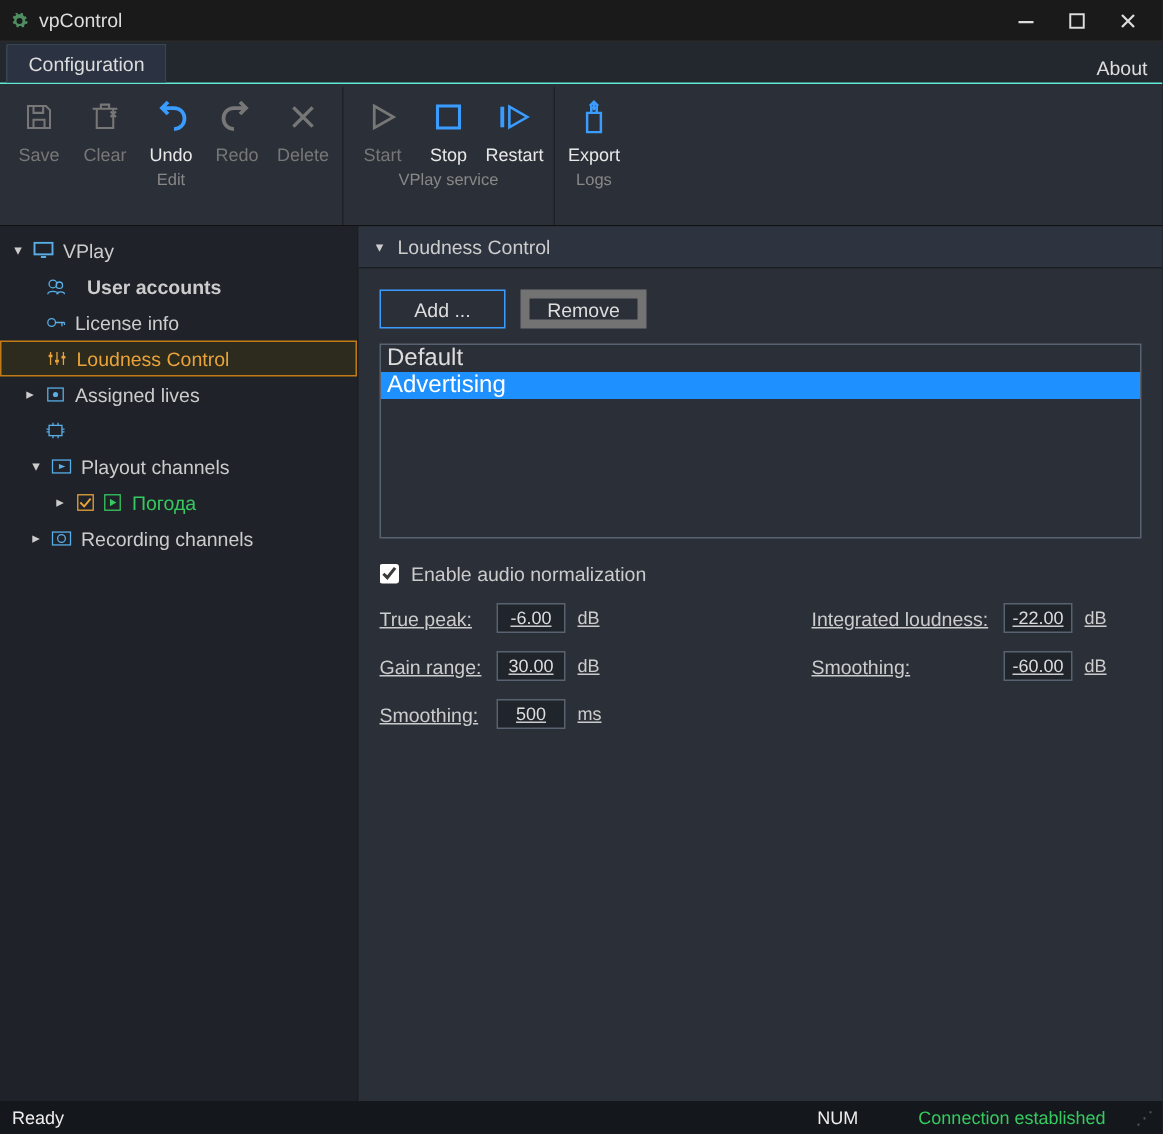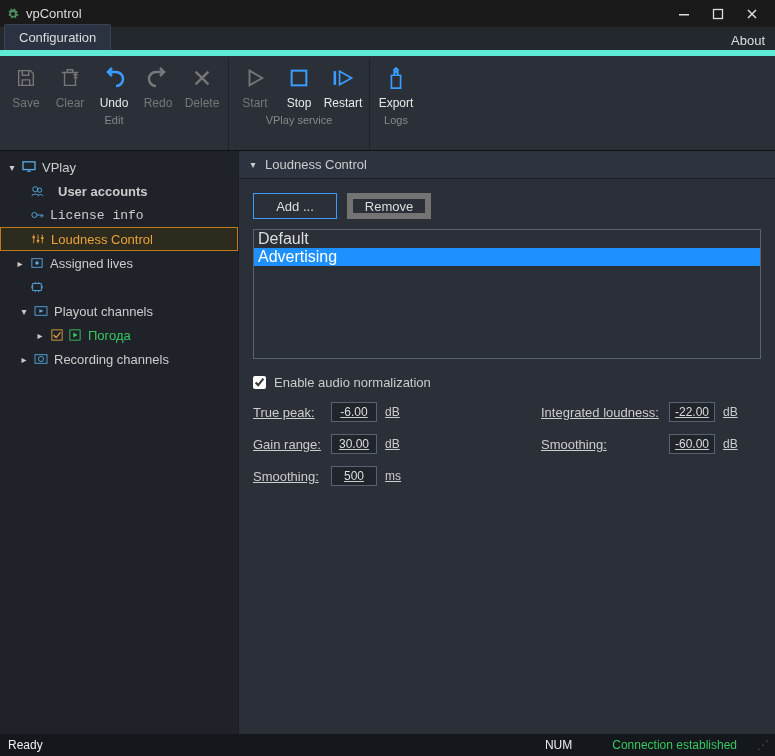--- a/index.html
+++ b/index.html
@@ -5,21 +5,21 @@
   * { box-sizing: border-box; margin: 0; padding: 0; font-family: "Segoe UI", Tahoma, sans-serif; }
   body { background: #1a1a1a; color: #cbcbcb; font-size: 13px; width: 775px; height: 756px; overflow: hidden; display: flex; flex-direction: column; }
 
   
   .titlebar { height: 28px; background: #1a1a1a; border-bottom: 1px solid #2a2a2a; display: flex; align-items: center; padding: 0 6px; }
   .titlebar .gear { width: 14px; height: 14px; margin-right: 6px; display:flex;align-items:center;justify-content:center;}
   .titlebar .title { flex: 1; color: #ddd; font-size: 13px; }
   .titlebar .winbtn { width: 34px; height: 28px; display:flex;align-items:center;justify-content:center;color:#ddd; }
 
   
-  .menurow { height: 28px; background: #23272e; display:flex; align-items:flex-end; border-bottom:6px solid #5eead4;}
+  .menurow { height: 28px; background: #23272e; display:flex; align-items:flex-end; border-bottom:1px solid #5eead4;}
   .tab { padding:5px 14px; background:#2b3038; color:#ddd; border:1px solid #3a4450; border-bottom:none; margin-left:4px; border-radius:2px 2px 0 0; }
   .tab.active { background:#2b3241; }
   .menurow .spacer { flex:1; }
   .menurow .aboutlink { color:#ddd; padding:2px 10px; }
 
   
   .ribbon { background:#2b3038; display:flex; border-bottom:1px solid #111; padding:2px 0 0 0; height: 95px;}
   .rgroup { display:flex; flex-direction:column; align-items:flex-end; padding:2px 4px; border-right:1px solid #1e2228;}
   .rgroup:last-child{border-right:none;}
   .rgroup-row{display:flex;}
@@ -219,21 +219,21 @@
           </span>
         <span style="margin-left:12px;font-weight:bold;">User accounts</span>
       </div>
       <div class="node depth1">
         <span class="iconslot">
             <svg width="14" height="12" viewBox="0 0 16 14">
               <circle cx="5" cy="7" r="3" fill="none" stroke="#5aaee8"></circle>
               <path d="M8 7h7M13 7v3M15 7v2" stroke="#5aaee8"></path>
             </svg>
           </span>
-        <span style="margin-left:4px;font-family:Liberation Mono, monospace;">License info</span>
+        <span style="margin-left:4px;">License info</span>
       </div>
       <div class="node depth1 selected">
         <span class="iconslot">
             <svg width="14" height="12" viewBox="0 0 16 14">
               <path d="M3 2v10M8 2v10M13 2v10" stroke="#e9a33a"></path>
               <rect x="1.5" y="4" width="3" height="2" fill="#e9a33a"></rect>
               <rect x="6.5" y="8" width="3" height="2" fill="#e9a33a"></rect>
               <rect x="11.5" y="5" width="3" height="2" fill="#e9a33a"></rect>
             </svg>
           </span>

